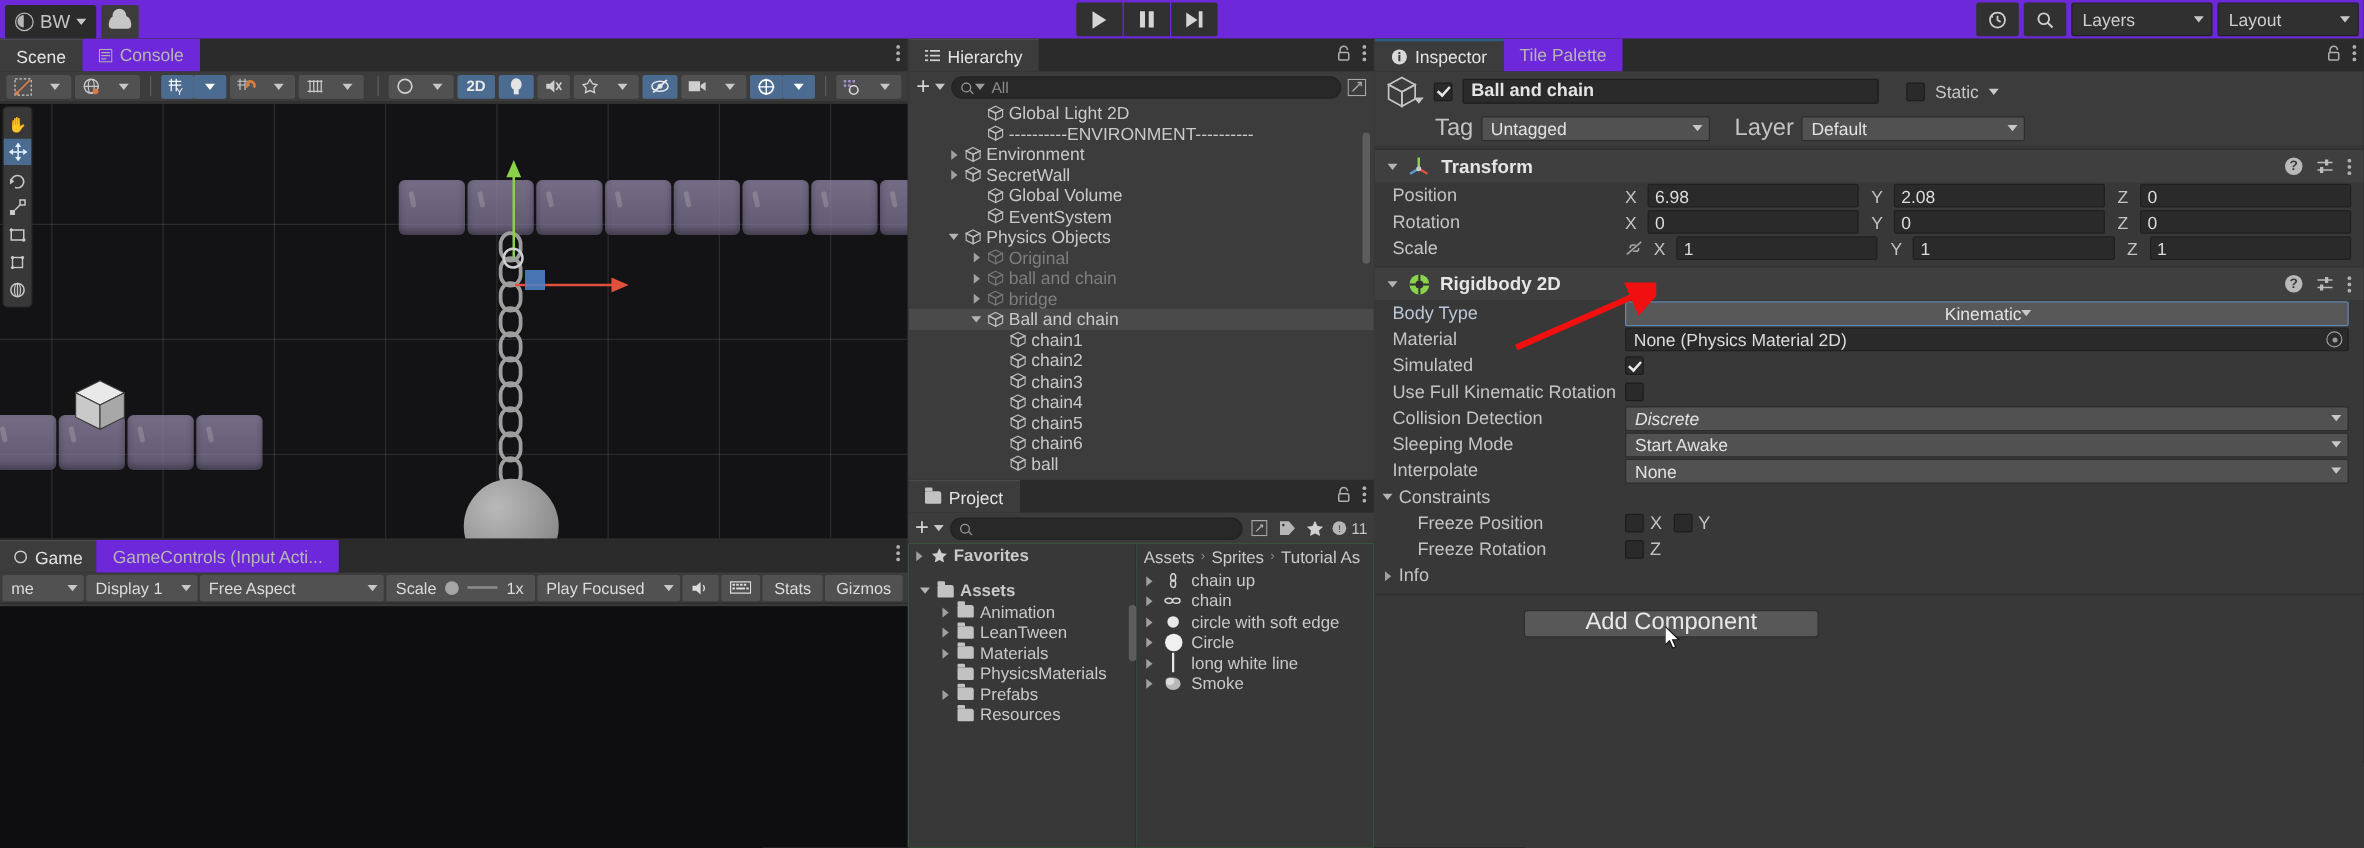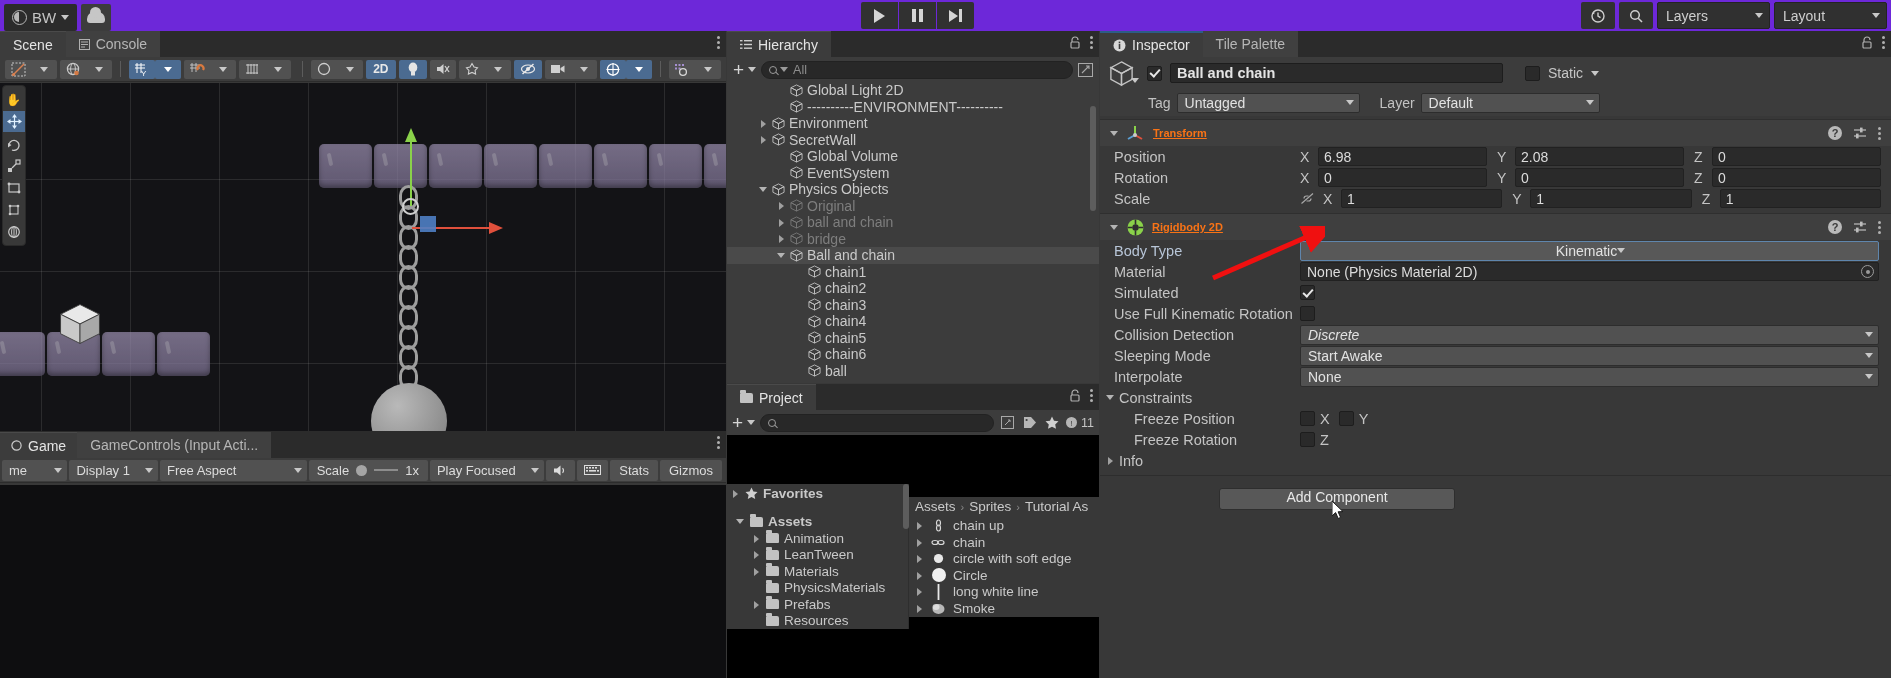--- a/index.html
+++ b/index.html
@@ -29,21 +29,21 @@
   .step i{width:3px;height:13px;background:#d5d5d5;display:block;}
   .right-tools{position:absolute;right:4px;top:2px;display:flex;gap:4px;align-items:center;}
   .rt-btn{height:27px;min-width:34px;background:#313131;border-radius:2px;display:flex;align-items:center;justify-content:center;}
   .dd-btn{height:27px;background:#303030;border:1px solid #232323;border-radius:2px;display:flex;align-items:center;
     justify-content:space-between;padding:0 6px 0 8px;gap:18px;font-size:14px;color:#cfcfcf;}
 
   
   .panel { position:absolute; background:#383838; }
   .tabrow { height:26px; background:#2b2b2b; display:flex; align-items:flex-end; position:relative;}
   .tab { height:26px; padding:0 13px; display:flex; align-items:center; gap:6px; font-size:14px;
-    color:#b6b6b6; background:#404040; }
+    color:#b6b6b6; background:#6d28d9; }
   .tab.active { background:#3c3c3c; color:#e4e4e4; border-top:1px solid #4a4a4a;}
   .tab.active.blue { border-top:2px solid #2c5d87; }
   .tab-icons { position:absolute; right:6px; top:5px; display:flex; gap:9px; align-items:center; }
   .kebab{display:flex;flex-direction:column;gap:2px;}
   .kebab i{width:3px;height:3px;background:#b0b0b0;border-radius:50%;display:block;}
 
   
   #scene { left:0; top:31px; width:726px; height:400px; }
   .scene-toolbar{height:25px;background:#3c3c3c;display:flex;align-items:center;gap:3px;padding:0 5px;border-bottom:1px solid #2c2c2c;}
   .st-grp{display:flex;align-items:center;background:#515151;border-radius:2px;height:19px;}
@@ -90,21 +90,21 @@
   .h-row.dim{color:#7e7e7e;}
   .arw{width:9px;height:9px;flex:none;position:relative;}
   .arw.r:after{content:"";position:absolute;left:2px;top:1px;border-top:4px solid transparent;border-bottom:4px solid transparent;border-left:5px solid #a0a0a0;}
   .arw.d:after{content:"";position:absolute;left:0px;top:2px;border-left:4px solid transparent;border-right:4px solid transparent;border-top:5px solid #b4b4b4;}
   .gobj{width:13px;height:13px;flex:none;}
 
   
   #proj { left:727px; top:384px; width:372px; height:294px; }
   .p-toolbar{height:25px;background:#3c3c3c;display:flex;align-items:center;gap:5px;padding:0 5px;}
   .p-ico{width:17px;height:17px;display:flex;align-items:center;justify-content:center;}
-  .p-body{position:absolute;left:0;top:51px;right:0;bottom:0;display:flex;background:#000000;align-items:center;}
+  .p-body{position:absolute;left:0;top:51px;right:0;bottom:0;display:flex;background:#22c55e;}
   .p-tree{width:182px;background:#383838;padding-top:1px;overflow:hidden;border-right:1px solid #2e2e2e;}
   .p-right{flex:1;background:#383838;overflow:hidden;}
   .p-row{height:16.5px;display:flex;align-items:center;gap:5px;font-size:13.5px;color:#c9c9c9;white-space:nowrap;}
   .folder{width:13px;height:10px;background:#c2c2c2;border-radius:1px 2px 1px 1px;flex:none;position:relative;}
   .folder:before{content:"";position:absolute;top:-3px;left:0;width:6px;height:3px;background:#c2c2c2;border-radius:1px 1px 0 0;}
   .crumb{height:20px;display:flex;align-items:center;gap:5px;font-size:13.5px;color:#cacaca;padding-left:6px;}
   .crumb-sep{color:#8a8a8a;font-size:11px;}
   .a-row{height:16.5px;display:flex;align-items:center;gap:6px;font-size:13.5px;color:#c9c9c9;padding-left:6px;}
   .scroll-v{position:absolute;width:6px;background:#5d5d5d;border-radius:3px;}
 
@@ -112,40 +112,40 @@
   #insp { left:1100px; top:31px; width:791px; height:647px; background:#383838; }
   .i-head{height:32px;display:flex;align-items:center;gap:8px;padding:0 8px;background:#3c3c3c;}
   .i-cube{width:27px;height:27px;flex:none;position:relative;}
   .chk{width:15px;height:15px;background:#2a2a2a;border:1px solid #1d1d1d;border-radius:2px;
     display:flex;align-items:center;justify-content:center;flex:none;}
   .chk.on:after{content:"";width:4px;height:8px;border:solid #e8e8e8;border-width:0 2px 2px 0;transform:rotate(42deg);margin-bottom:2px;}
   .namefield{flex:1;height:20px;background:#2a2a2a;border:1px solid #1d1d1d;border-radius:2px;display:flex;align-items:center;
     padding:0 6px;font-size:14.5px;color:#e4e4e4;font-weight:bold;}
   .static-box{display:flex;align-items:center;gap:5px;font-size:14px;color:#c6c6c6;}
   .i-row2{height:27px;display:flex;align-items:center;gap:6px;padding:0 8px 0 48px;background:#3c3c3c;}
-  .lbl{font-size:14px;color:#c2c2c2;}
+  .lbl{font-size:19px;color:#c2c2c2;}
   .dropdown{height:20px;background:#515151;border:1px solid #2d2d2d;border-radius:2px;display:flex;align-items:center;
     justify-content:space-between;padding:0 5px 0 7px;font-size:14px;color:#e2e2e2;}
   .comp-hdr{height:27px;display:flex;align-items:center;gap:7px;padding-left:10px;background:#3f3f3f;border-top:1px solid #2f2f2f;position:relative;}
-  .comp-title{font-size:11px;font-weight:bold;color:#f97316;text-decoration:underline;}
+  .comp-title{font-size:15px;font-weight:bold;color:#e5e5e5;}
   .comp-icons{position:absolute;right:10px;display:flex;gap:11px;align-items:center;}
   .help{width:14px;height:14px;border-radius:50%;background:#b9b9b9;color:#3a3a3a;font-size:11px;font-weight:bold;
     display:flex;align-items:center;justify-content:center;}
   .prow{height:21px;display:flex;align-items:center;font-size:14.5px;color:#c4c4c4;padding-left:14px;}
   .plabel{width:186px;flex:none;}
   .vec{display:flex;align-items:center;flex:1;gap:0;}
   .vaxis{width:18px;text-align:left;font-size:14px;color:#c4c4c4;flex:none;}
   .vfield{flex:1;height:19px;background:#2a2a2a;border:1px solid #212121;border-radius:2px;display:flex;align-items:center;
     padding:0 5px;font-size:14px;color:#dcdcdc;margin-right:10px;}
   .objfield{flex:1;height:19px;background:#2a2a2a;border:1px solid #212121;border-radius:2px;display:flex;align-items:center;
     justify-content:space-between;padding:0 4px 0 6px;font-size:14px;color:#dcdcdc;margin-right:12px;}
   .orb{width:13px;height:13px;border-radius:50%;border:1.5px solid #9b9b9b;display:flex;align-items:center;justify-content:center;}
   .orb:after{content:"";width:4px;height:4px;border-radius:50%;background:#9b9b9b;}
   .addcomp{position:absolute;left:119px;width:236px;height:22px;background:#585858;border:1px solid #2e2e2e;border-radius:3px;
-    display:flex;align-items:flex-start;justify-content:center;font-size:14px;color:#e8e8e8;}
+    display:flex;align-items:flex-end;justify-content:center;font-size:19px;color:#e8e8e8;}
   .arrow-svg{position:absolute;pointer-events:none;}
   .cursor{position:absolute;width:13px;height:19px;}
 </style>
 </head>
 <body>
 
 <div class="app">
 
   <div class="topbar">
     <div class="acct">

